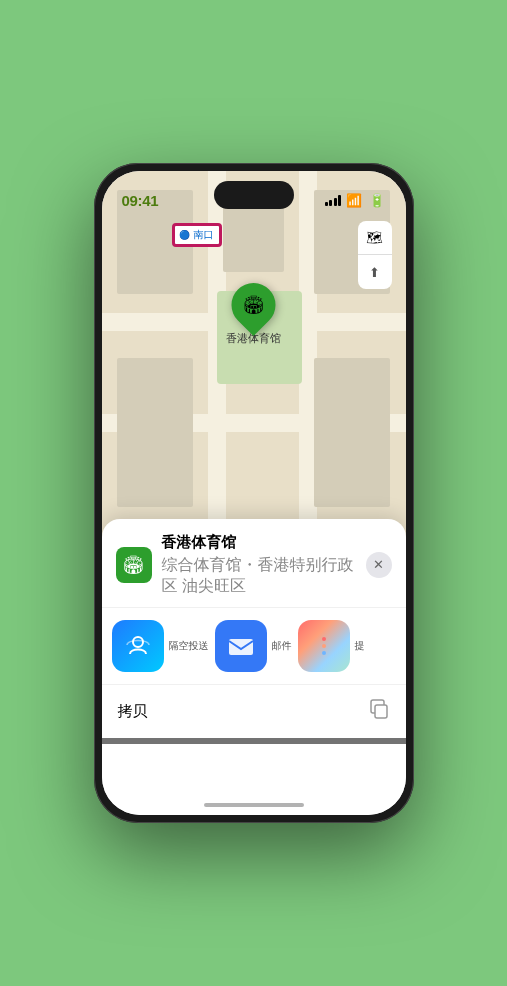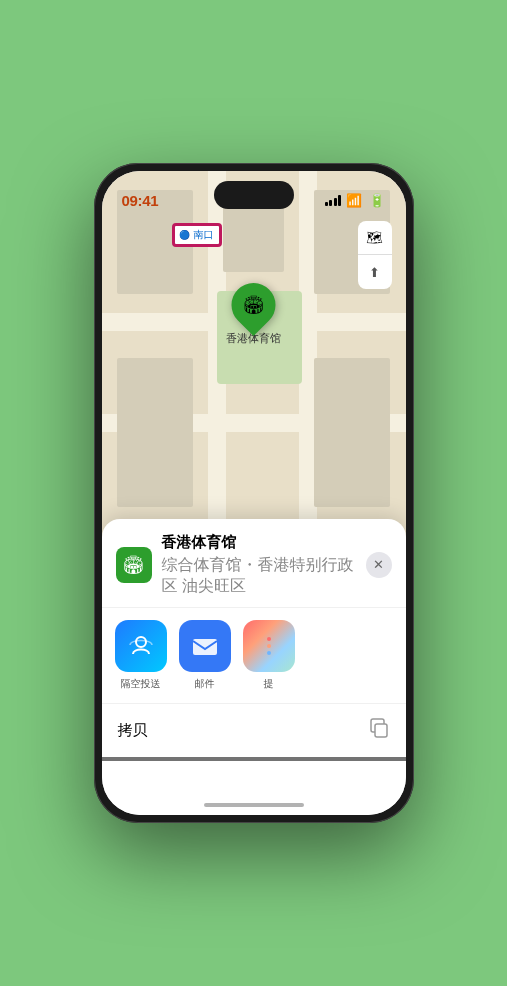--- a/index.html
+++ b/index.html
@@ -42,21 +42,21 @@
       position: absolute;
       top: 0;
       left: 0;
       right: 0;
       z-index: 10;
     }
 
     .status-time {
       font-size: 15px;
       font-weight: 600;
-      color: #c2410c;
+      color: #4d7c0f;
       letter-spacing: -0.3px;
     }
 
     .status-icons {
       display: flex;
       align-items: center;
       gap: 5px;
     }
 
     .signal-bars {
@@ -279,21 +279,21 @@
       display: flex;
       align-items: center;
       padding: 12px 10px;
       gap: 6px;
       border-bottom: 1px solid #f0f0f0;
       overflow-x: auto;
     }
 
     .share-item {
       display: flex;
-      flex-direction: column;
+      flex-direction: row;
       align-items: center;
       gap: 5px;
       min-width: 58px;
       cursor: pointer;
     }
 
     .share-item.selected .share-icon-wrap {
       border: 2px solid #ff3b30;
     }
 
@@ -349,21 +349,21 @@
       color: #555;
       text-align: center;
     }
 
     
     .action-row {
       display: flex;
       align-items: center;
       justify-content: space-between;
       padding: 13px 16px;
-      border-bottom: 4px solid #737373;
+      border-bottom: 6px solid #737373;
       cursor: pointer;
     }
 
     .action-label {
       font-size: 15px;
       color: #000;
     }
 
     .action-icon {
       font-size: 18px;

